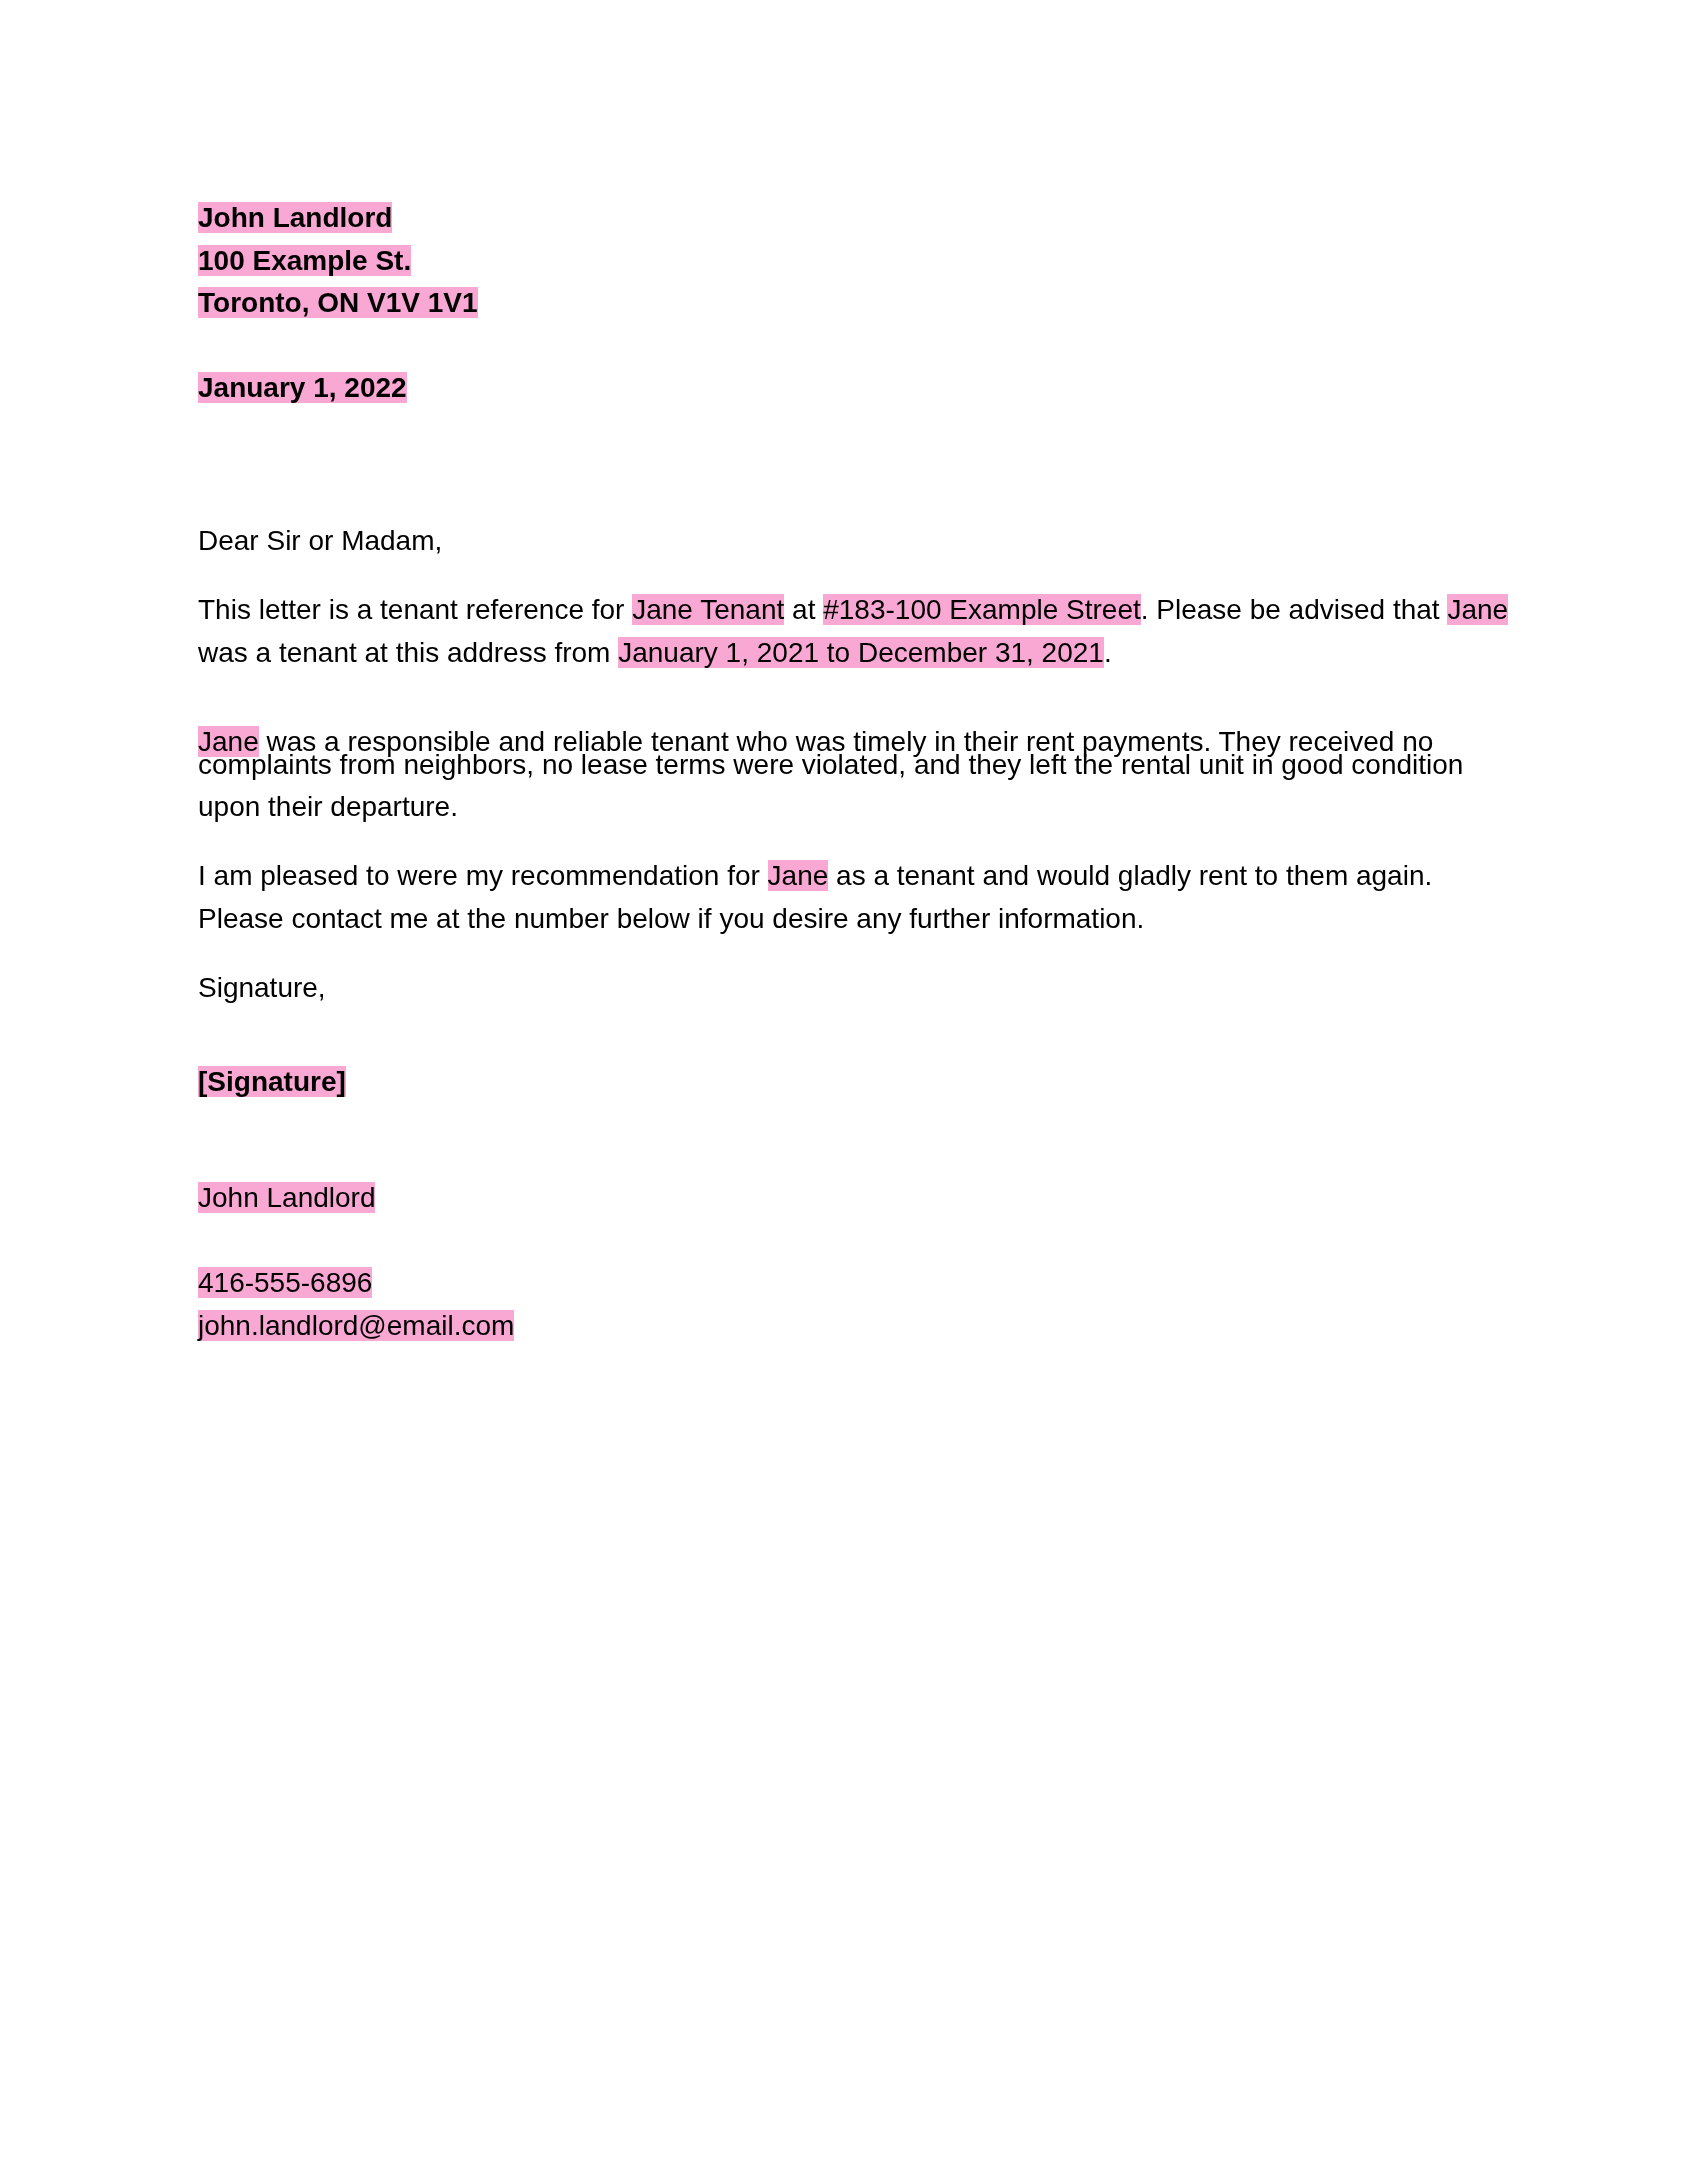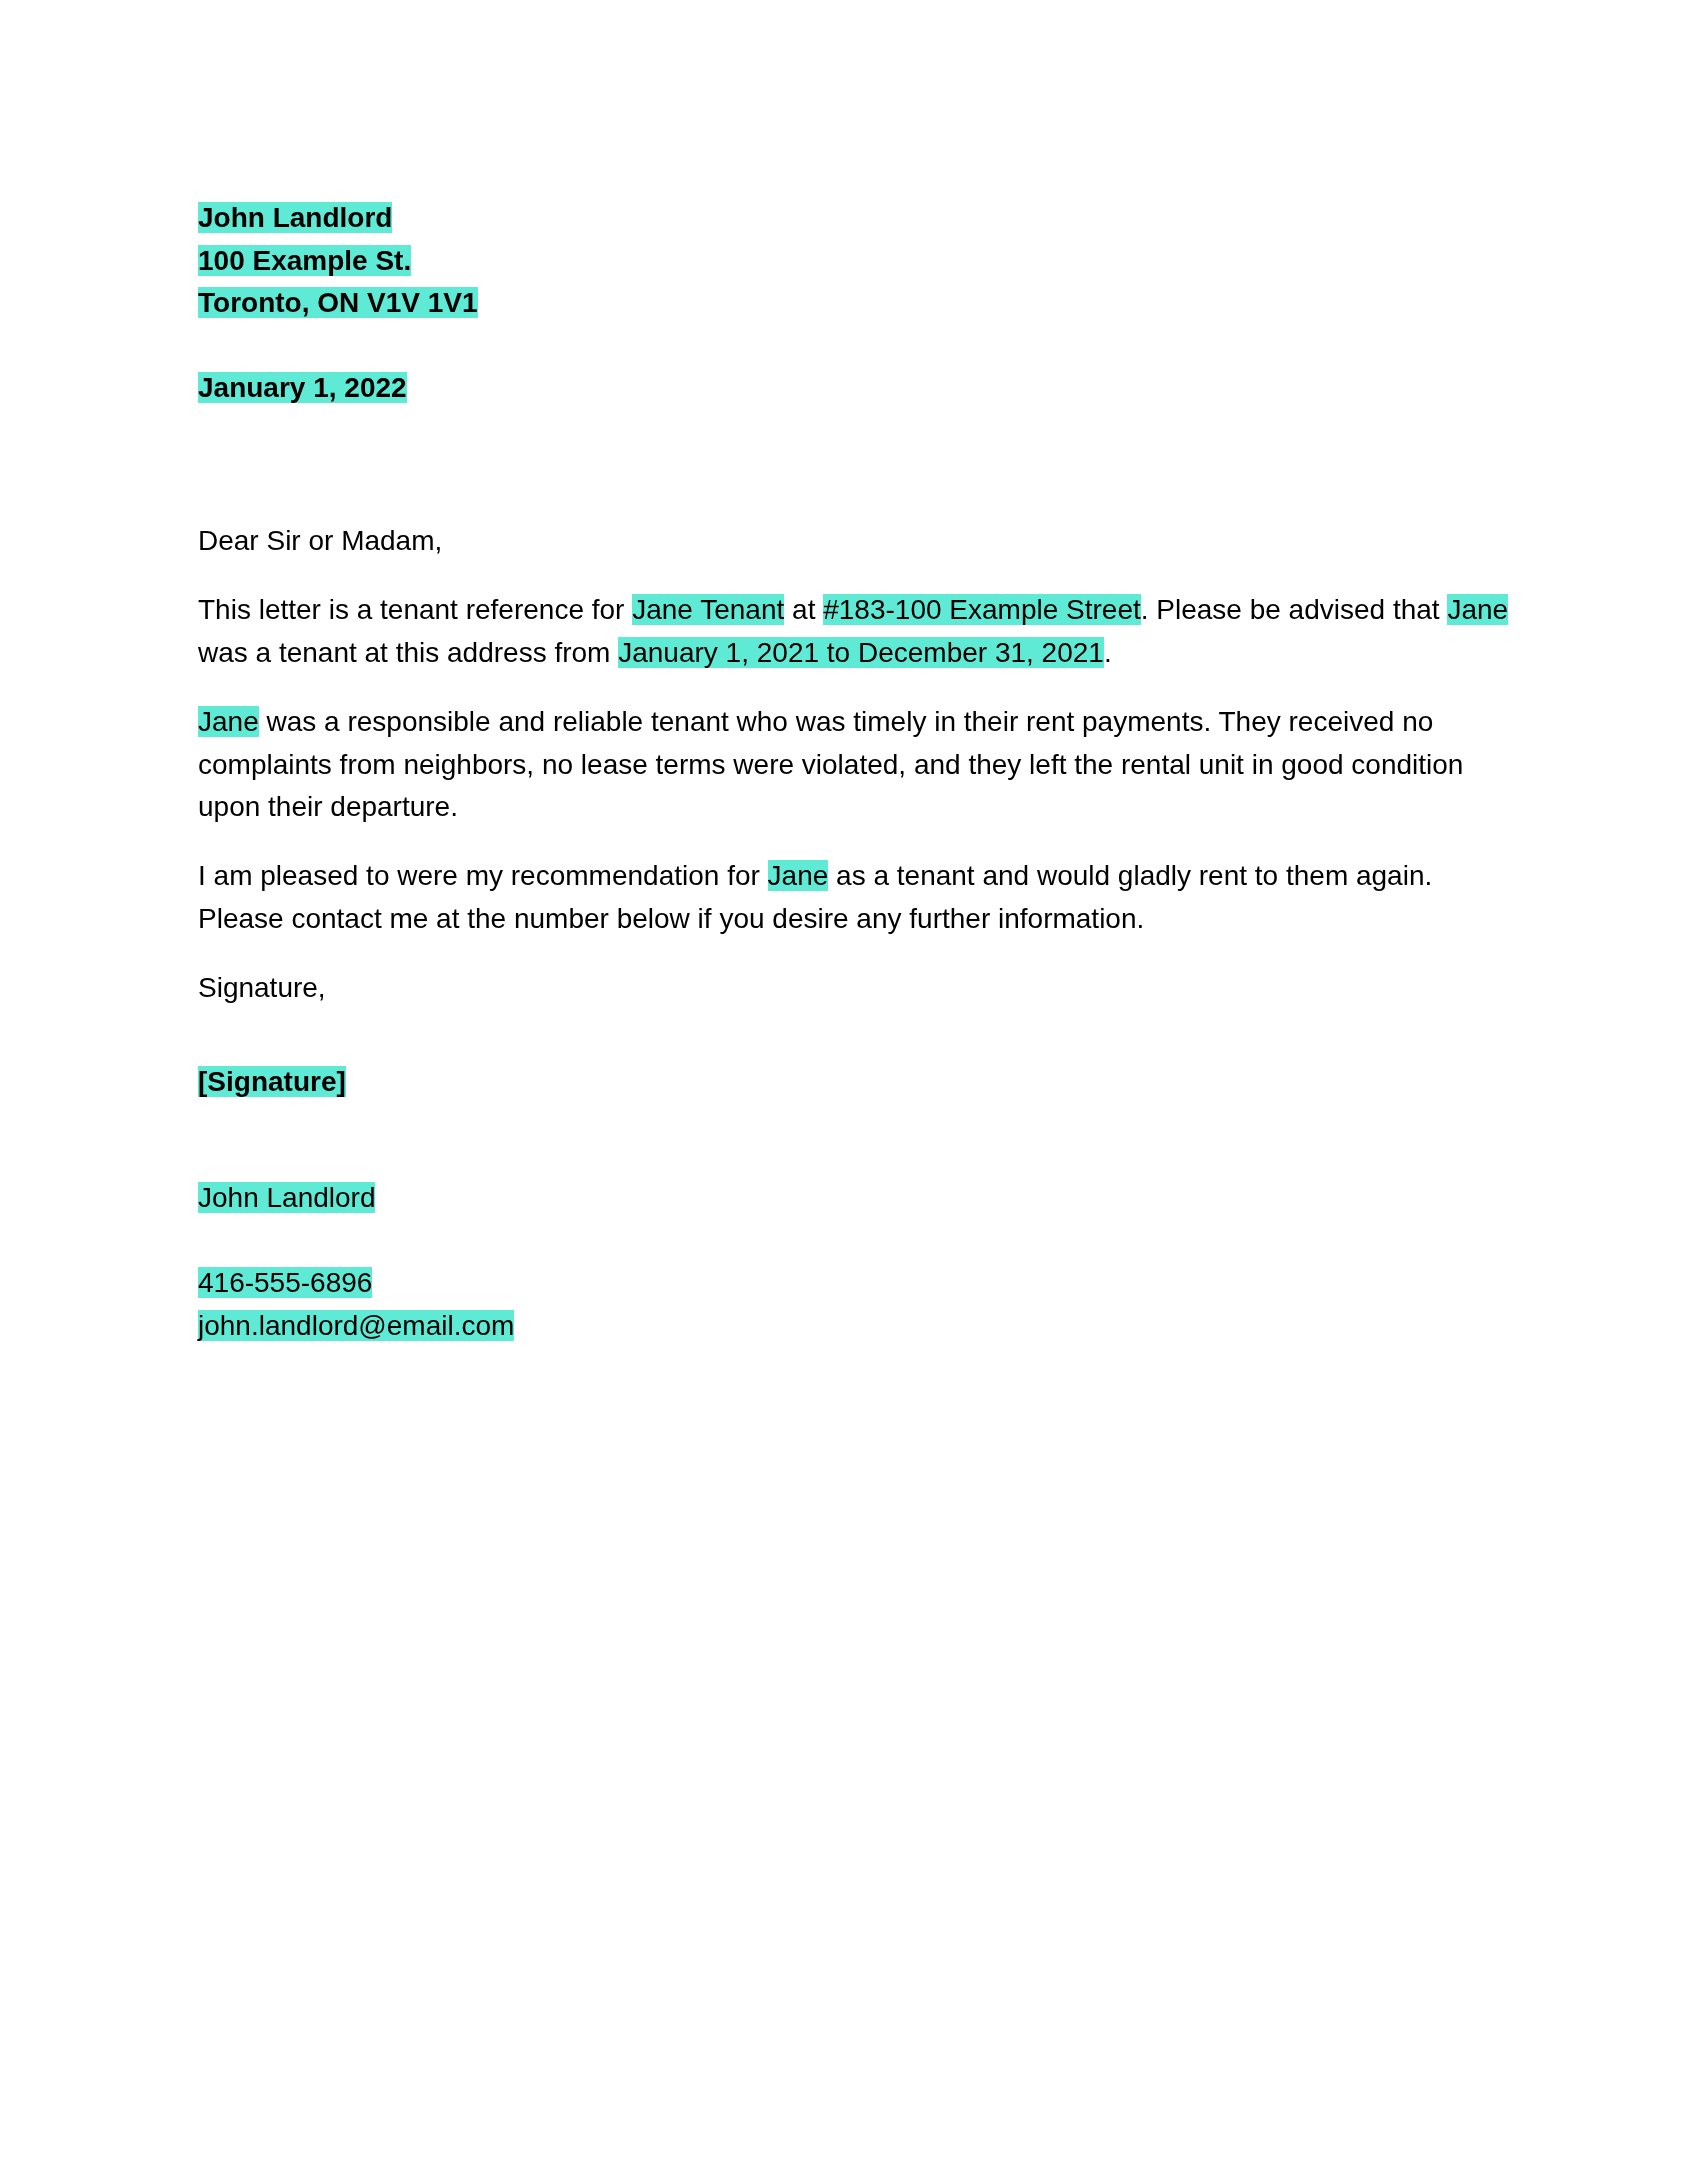--- a/index.html
+++ b/index.html
@@ -1,38 +1,38 @@
 <!DOCTYPE html>
 <html><head>
 <meta charset="utf-8">
 <style>
   html,body{margin:0;padding:0;background:#fff;}
   body{width:1683px;height:2178px;position:relative;overflow:hidden;
        font-family:"Liberation Sans","DejaVu Sans",sans-serif;color:#000;}
   .page{position:absolute;left:198px;top:0;width:1287px;font-size:28px;}
   .line{position:absolute;left:0;white-space:nowrap;height:43px;line-height:43px;}
   .b{font-weight:bold;}
-  .hl{background:#5eead4;}
+  .hl{background:#f9a8d4;}
 </style>
 </head>
 <body>
 
 <div class="page">
   <div class="line b" style="top:196px"><span class="hl">John Landlord</span></div>
   <div class="line b" style="top:239px"><span class="hl">100 Example St.</span></div>
   <div class="line b" style="top:281px"><span class="hl">Toronto, ON V1V 1V1</span></div>
 
   <div class="line b" style="top:366px"><span class="hl">January 1, 2022</span></div>
 
   <div class="line" style="top:519px">Dear Sir or Madam,</div>
 
   <div class="line" style="top:588px"><span>This letter is a tenant reference for </span><span class="hl">Jane Tenant</span><span> at </span><span class="hl">#183-100 Example Street</span><span>. Please be advised that </span><span class="hl">Jane</span></div>
   <div class="line" style="top:631px"><span>was a tenant at this address from </span><span class="hl">January 1, 2021 to December 31, 2021</span><span>.</span></div>
 
-  <div class="line" style="top:700px"><span class="hl">Jane</span><span> was a responsible and reliable tenant who was timely in their rent payments. They received no</span></div>
+  <div class="line" style="top:720px"><span class="hl">Jane</span><span> was a responsible and reliable tenant who was timely in their rent payments. They received no</span></div>
   <div class="line" style="top:743px">complaints from neighbors, no lease terms were violated, and they left the rental unit in good condition</div>
   <div class="line" style="top:785px">upon their departure.</div>
 
   <div class="line" style="top:854px"><span>I am pleased to were my recommendation for </span><span class="hl">Jane</span><span> as a tenant and would gladly rent to them again.</span></div>
   <div class="line" style="top:897px">Please contact me at the number below if you desire any further information.</div>
 
   <div class="line" style="top:966px">Signature,</div>
 
   <div class="line b" style="top:1060px"><span class="hl">[Signature]</span></div>
   <div class="line" style="top:1176px"><span class="hl">John Landlord</span></div>

